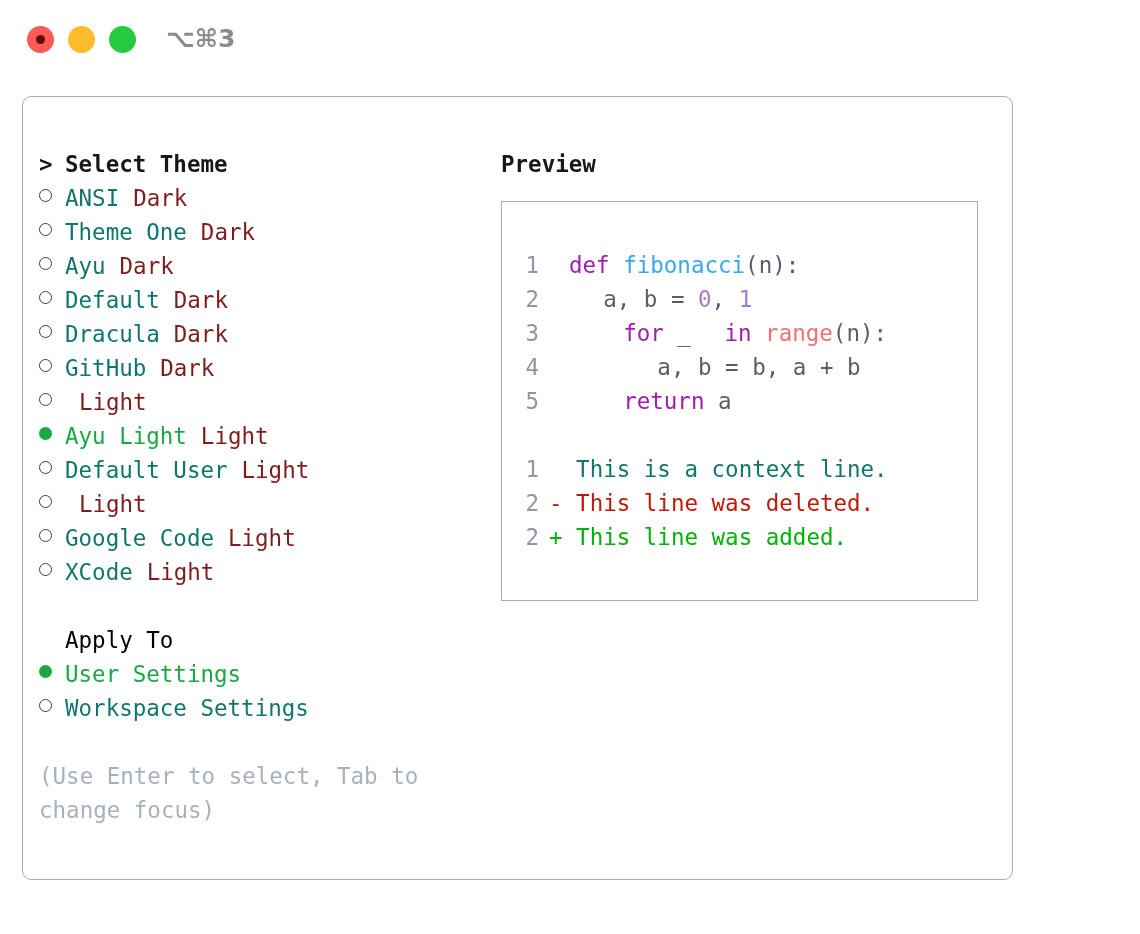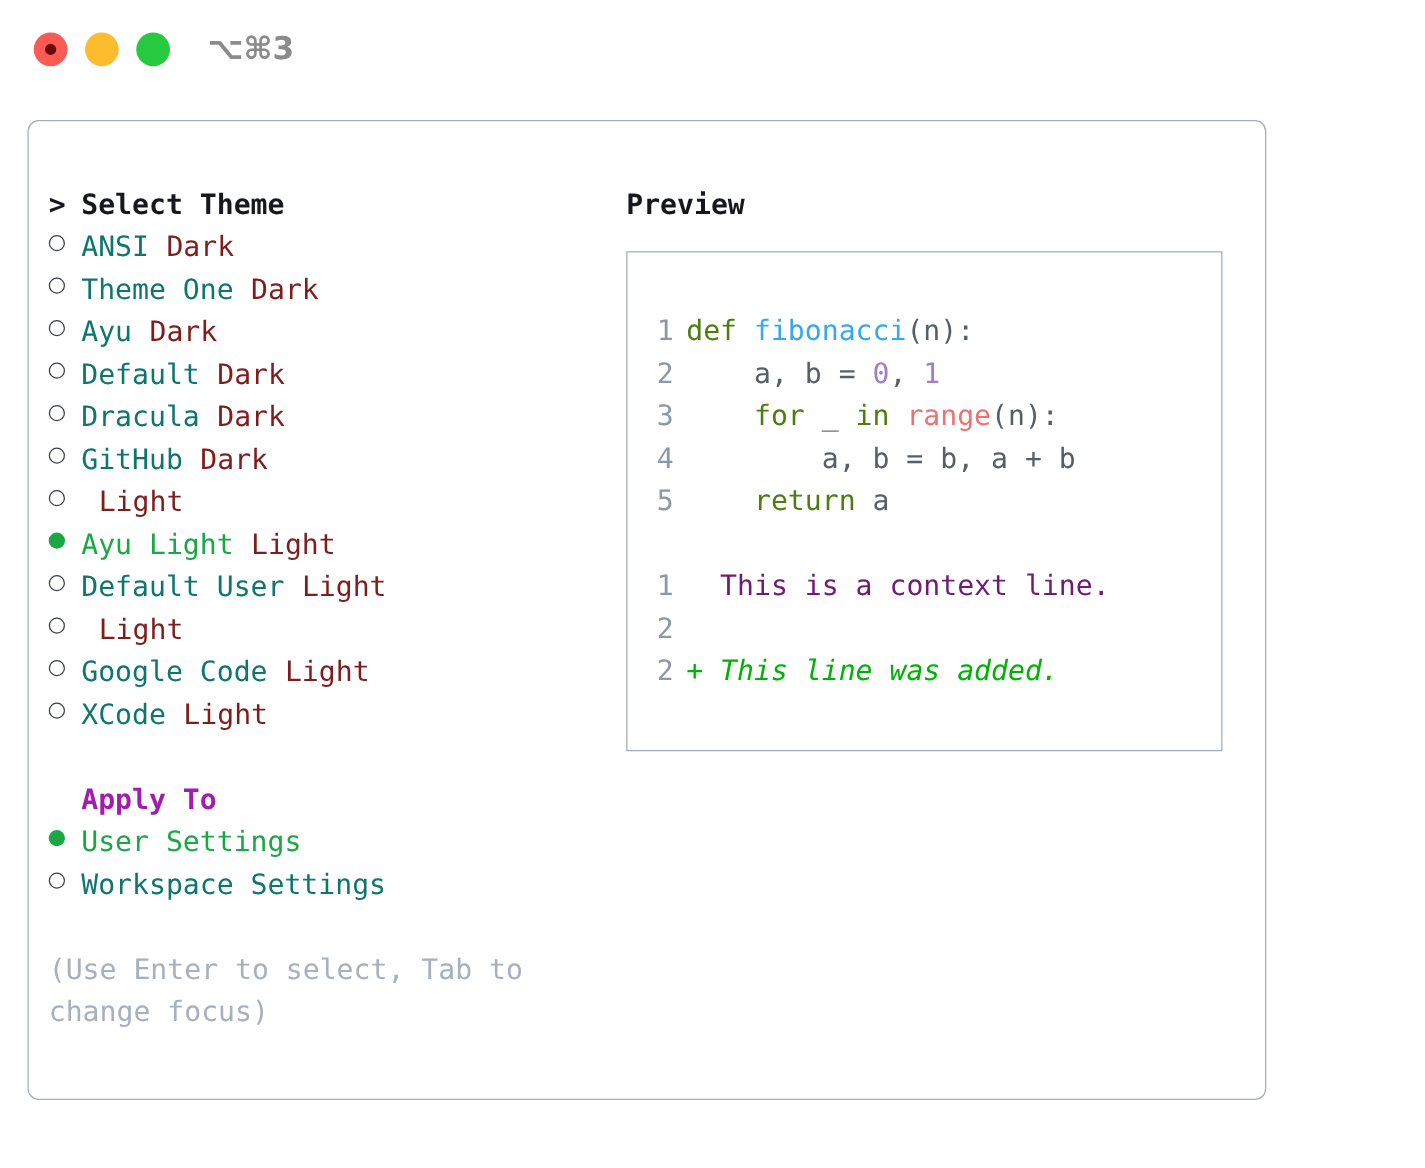--- a/index.html
+++ b/index.html
@@ -113,22 +113,22 @@
 
   
   .section-header {
     font-weight: 700;
     color: #16181d;
   }
   .section-header .prefix { font-weight: 700; color: #16181d; }
 
   
   .section-header-plain {
-    color: #a21caf;
-    font-weight: 700;
+    color: #000000;
+    font-weight: 400;
   }
 
   .bullet-dot {
     display: inline-block;
     width: 13px;
     height: 13px;
     border-radius: 50%;
     background: #19a844;
     position: relative;
     top: -4px;
@@ -200,30 +200,30 @@
     display: inline-block;
     width: 24px;
     flex: 0 0 24px;
     text-align: right;
     color: #8d97a5;
     margin-right: 10px;
   }
   .code-text { white-space: pre; }
 
   
-  .tok-kw     { color: #4d7c0f; }
+  .tok-kw     { color: #a21caf; margin-left: 20px; }
   .tok-fn     { color: #36a7f0; }
   .tok-plain  { color: #575f66; }
   .tok-num    { color: #a37acc; }
   .tok-builtin{ color: #f07171; }
 
   
-  .diff-ctx { color: #701a75; }
+  .diff-ctx { color: #0f766e; }
   .diff-del { color: #c21807; }
-  .diff-add { color: #00b207; font-style: italic; }
+  .diff-add { color: #00b207; }
 
   .blank-line { height: 34px; }
 </style>
 </head>
 <body>
 
 <div id="window">
 
   <div id="titlebar">
     <div class="lights">
@@ -278,20 +278,20 @@
 
       <div id="preview-box">
         <div id="code-area">
             <div class="code-line"><span class="gutter">1</span><span class="code-text"><span class="tok-kw">def </span><span class="tok-fn">fibonacci</span><span class="tok-plain">(n):</span></span></div>
             <div class="code-line"><span class="gutter">2</span><span class="code-text"><span class="tok-plain">    a, b = </span><span class="tok-num">0</span><span class="tok-plain">, </span><span class="tok-num">1</span></span></div>
             <div class="code-line"><span class="gutter">3</span><span class="code-text"><span class="tok-plain">    </span><span class="tok-kw">for</span><span class="tok-plain"> _ </span><span class="tok-kw">in</span><span class="tok-plain"> </span><span class="tok-builtin">range</span><span class="tok-plain">(n):</span></span></div>
             <div class="code-line"><span class="gutter">4</span><span class="code-text"><span class="tok-plain">        a, b = b, a + b</span></span></div>
             <div class="code-line"><span class="gutter">5</span><span class="code-text"><span class="tok-plain">    </span><span class="tok-kw">return</span><span class="tok-plain"> a</span></span></div>
             <div class="blank-line"></div>
             <div class="code-line"><span class="gutter">1</span><span class="code-text diff-ctx"><span> </span><span> This is a context line.</span></span></div>
-            <div class="code-line"><span class="gutter">2</span></div>
+            <div class="code-line"><span class="gutter">2</span><span class="code-text diff-del"><span>-</span><span> This line was deleted.</span></span></div>
             <div class="code-line"><span class="gutter">2</span><span class="code-text diff-add"><span>+</span><span> This line was added.</span></span></div>
           </div>
       </div>
     </div>
 
   </div>
 </div>
 
 </body></html>

